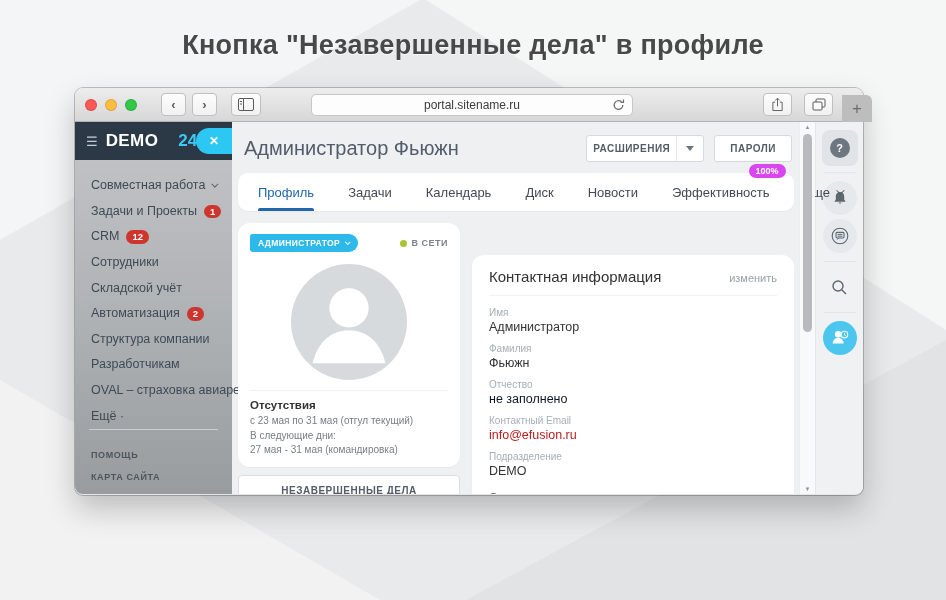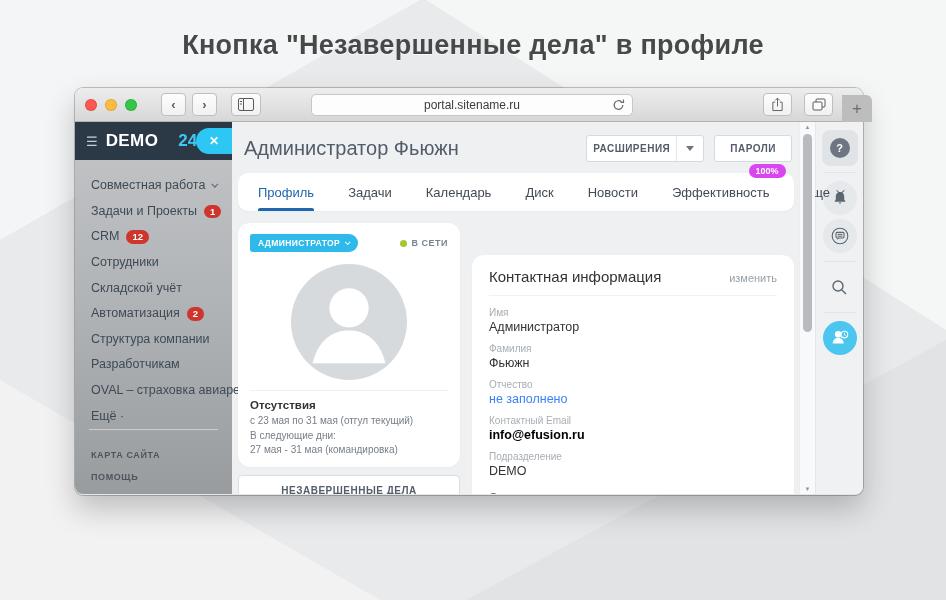--- a/index.html
+++ b/index.html
@@ -186,22 +186,22 @@
   }
 
   .contact-card { padding:13px 17px 12px; }
   .card-head { display:flex; align-items:baseline; justify-content:space-between; }
   .card-title { font-size:15px; font-weight:normal; color:#333; }
   .edit-link { font-size:11px; color:#99a1a8; cursor:pointer; }
   .card-divider { height:1px; background:#f0f1f3; margin:10px 0 11px; }
   .field { margin-bottom:9px; }
   .field-label { font-size:10px; color:#a7aeb4; margin-bottom:2px; }
   .field-value { font-size:12.5px; color:#333; }
-  .field-value.empty { color:#3b82f6; }
-  .field-value.link { color:#000000; cursor:pointer;font-weight:bold; }
+  .field-value.empty { color:#0f172a; }
+  .field-value.link { color:#b91c1c; cursor:pointer; }
   .create-field {
     display:inline-block; font-size:11.5px; color:#535c69;
     border-bottom:1px dashed #aab1b7; padding-bottom:1px; margin-top:2px; cursor:pointer;
   }
   .about-card { margin-top:8px; padding:13px 17px; min-height:70px; }
 
   
   .vscroll {
     width:16px; flex:none; background:#f8f9fa; border-left:1px solid #ebedee;
     position:relative;
@@ -338,22 +338,22 @@
         </div>
         <div class="sb-item">
           <span>OVAL – страховка авиаре...</span>
         </div>
         <div class="sb-item">
           <span>Ещё ·</span>
         </div>
       </div>
       <div class="sb-footer">
         <div class="sb-divider"></div>
+        <div class="sb-link">ПОМОЩЬ</div>
         <div class="sb-link">КАРТА САЙТА</div>
-        <div class="sb-link">ПОМОЩЬ</div>
         <div class="sb-link">НАСТРОИТЬ МЕНЮ</div>
       </div>
     </div>
 
     <div class="main">
       <div class="main-header">
         <h1 class="main-title">Администратор Фьюжн</h1>
         <div class="hdr-actions">
           <div class="btn-outline">
             <span class="btn-seg">РАСШИРЕНИЯ</span>

